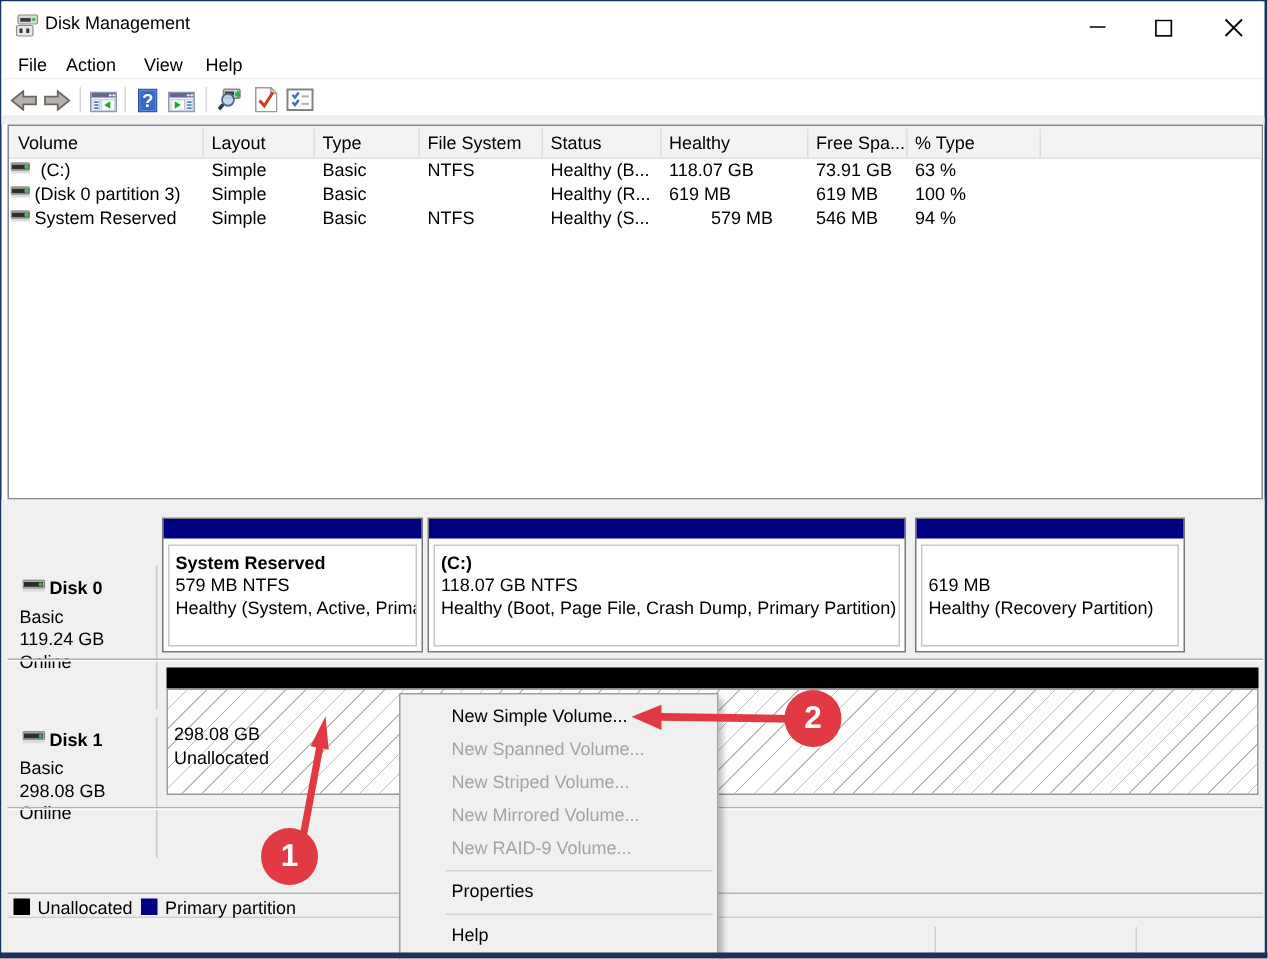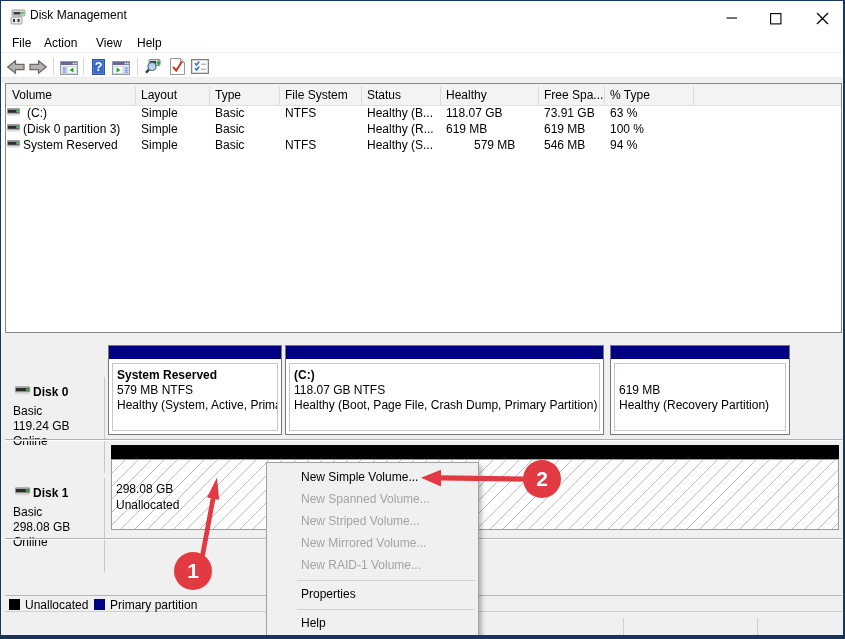--- a/index.html
+++ b/index.html
@@ -275,21 +275,21 @@
   <div id="status" class="abs">
     <div class="ssep" style="left:622px;"></div>
     <div class="ssep" style="left:756px;"></div>
   </div>
 
   <div id="cmenu" class="abs">
     <div class="mi" style="top:3px;">New Simple Volume...</div>
     <div class="mi dis" style="top:25px;">New Spanned Volume...</div>
     <div class="mi dis" style="top:47px;">New Striped Volume...</div>
     <div class="mi dis" style="top:69px;">New Mirrored Volume...</div>
-    <div class="mi dis" style="top:91px;">New RAID-1 Volume...</div>
+    <div class="mi dis" style="top:91px;">New RAID-9 Volume...</div>
     <div class="msep" style="top:117px;"></div>
     <div class="mi" style="top:120px;">Properties</div>
     <div class="msep" style="top:146px;"></div>
     <div class="mi" style="top:149px;">Help</div>
   </div>
 
   <svg class="abs" style="left:410px; top:465px;" width="120" height="26" viewBox="0 0 120 26">
     <path d="M10 11.8 L30 3.8 L30 9.3 L117 10.6 L117 15.8 L30 14.5 L30 20.6 Z" fill="#e23a42"></path>
   </svg>
   <div class="rc" style="left:522px; top:459px;">2</div>

